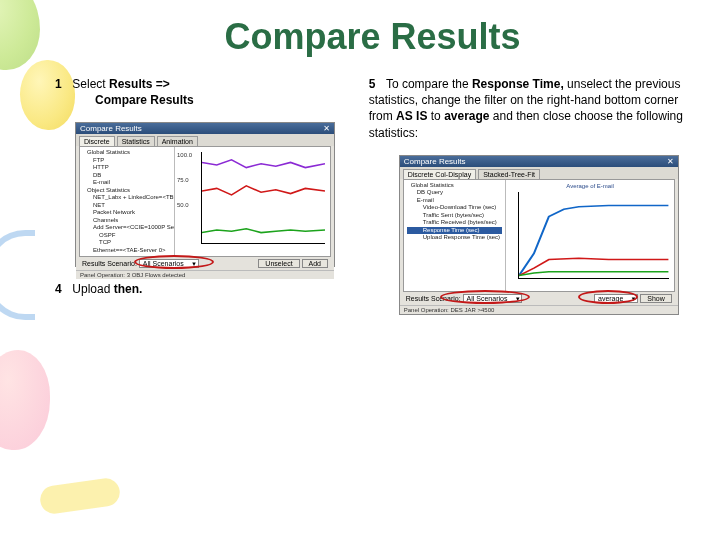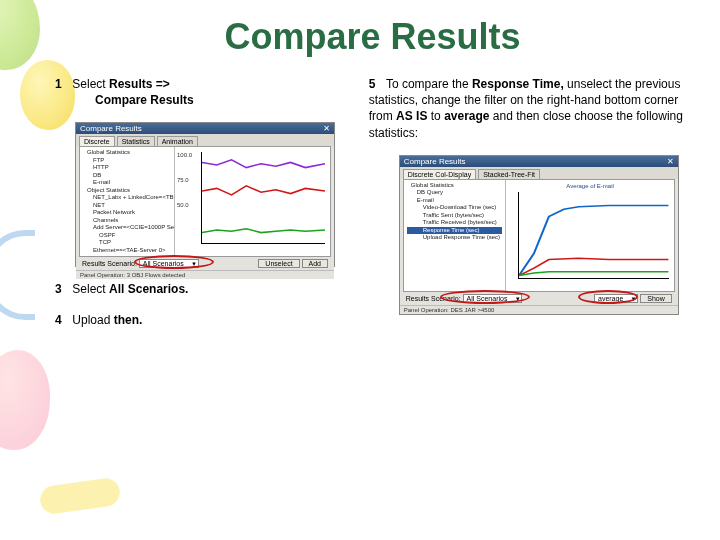--- a/index.html
+++ b/index.html
@@ -258,26 +258,20 @@
           </span>
           <span>
             <span class="btn">Unselect</span>
             <span class="btn">Add</span>
           </span>
           <span class="oval" style="left:58px; top:-2px; width:80px; height:14px;"></span>
         </div>
         <div class="mini-status">Panel Operation: 3 OBJ Flows detected</div>
       </div>
 
-      <div class="step">
-        <span class="num">3</span>
-        <span class="body">
-          <span> Select </span><strong>All Scenarios.</strong>
-        </span>
-      </div>
 
       <div class="step">
         <span class="num">4</span>
         <span class="body">
           <span> Upload </span><strong>then.</strong>
         </span>
       </div>
 
     </div>
 

